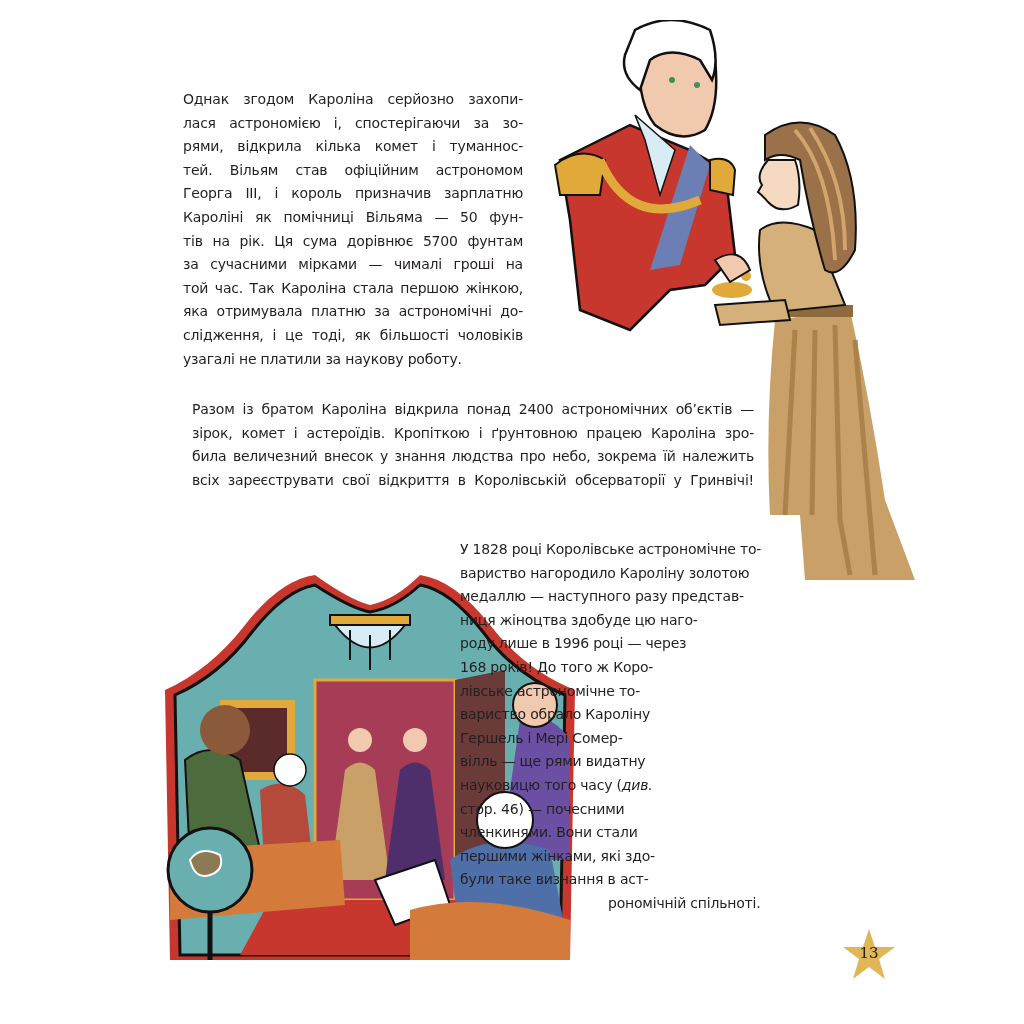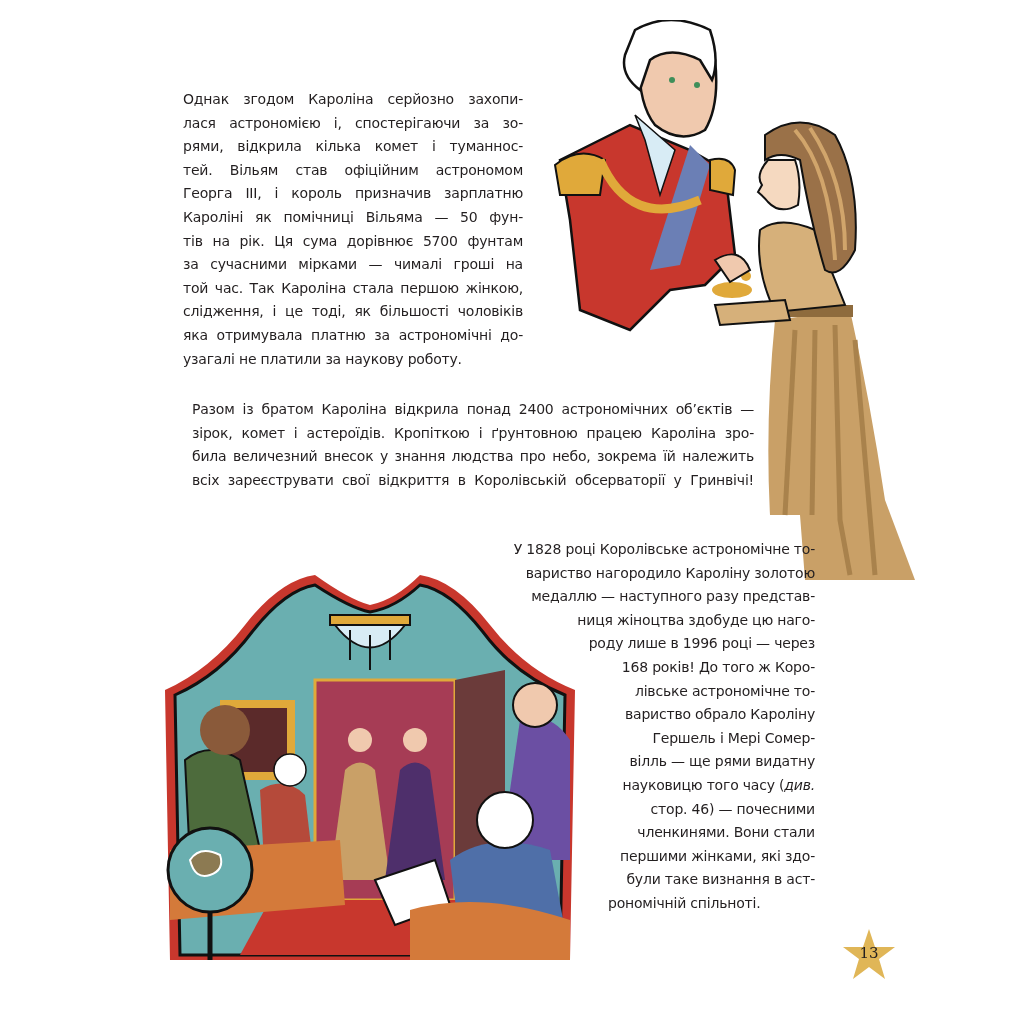--- a/index.html
+++ b/index.html
@@ -6,21 +6,21 @@
     body { width: 1024px; height: 1024px; position: relative; overflow: hidden;
            font-family: "DejaVu Sans", sans-serif; color: #231f20; }
     .para { position: absolute; font-size: 14px; line-height: 23.6px; letter-spacing: -0.2px; }
     .para .ln { display: block; white-space: nowrap; }
     #p1 { left: 183px; top: 88px; width: 340px; }
     #p1 .ln { text-align: justify; text-align-last: justify; }
     #p1 .ln.last { text-align-last: left; }
     #p2 { left: 192px; top: 398px; width: 562px; }
     #p2 .ln { text-align-last: justify; text-align: justify; }
     #p3 { left: 460px; top: 538px; width: 355px; text-align: right; }
-    #p3 .ln { text-align: right; }
+    #p3 .ln { text-align: left; }
     #p3 .ln.lastleft { text-align: left; padding-left: 148px; }
     .ital { font-style: italic; margin-top: 24px; }
     .illus { position: absolute; }
     #page-star { position: absolute; left: 842px; top: 928px; width: 54px; height: 52px; }
     #page-num { position: absolute; left: 842px; top: 944px; width: 54px; text-align: center;
                 font-family: "DejaVu Serif", serif; font-size: 15px; color: #231f20; }
   </style>
 </head>
 <body>
 
@@ -120,22 +120,22 @@
 <div class="para" id="p1">
   <span class="ln">Однак згодом Кароліна серйозно захопи-</span>
   <span class="ln">лася астрономією і, спостерігаючи за зо-</span>
   <span class="ln">рями, відкрила кілька комет і туманнос-</span>
   <span class="ln">тей. Вільям став офіційним астрономом</span>
   <span class="ln">Георга III, і король призначив зарплатню</span>
   <span class="ln">Кароліні як помічниці Вільяма — 50 фун-</span>
   <span class="ln">тів на рік. Ця сума дорівнює 5700 фунтам</span>
   <span class="ln">за сучасними мірками — чималі гроші на</span>
   <span class="ln">той час. Так Кароліна стала першою жінкою,</span>
+  <span class="ln">яка отримувала платню за астрономічні до-</span>
   <span class="ln">слідження, і це тоді, як більшості чоловіків</span>
-  <span class="ln">яка отримувала платню за астрономічні до-</span>
   <span class="ln last">узагалі не платили за наукову роботу.</span>
 </div>
 
 <div class="para" id="p2">
   <span class="ln">Разом із братом Кароліна відкрила понад 2400 астрономічних об’єктів —</span>
   <span class="ln">зірок, комет і астероїдів. Кропіткою і ґрунтовною працею Кароліна зро-</span>
   <span class="ln">била величезний внесок у знання людства про небо, зокрема їй належить</span>
   <span class="ln">всіх зареєструвати свої відкриття в Королівській обсерваторії у Гринвічі!</span>
 </div>
 

